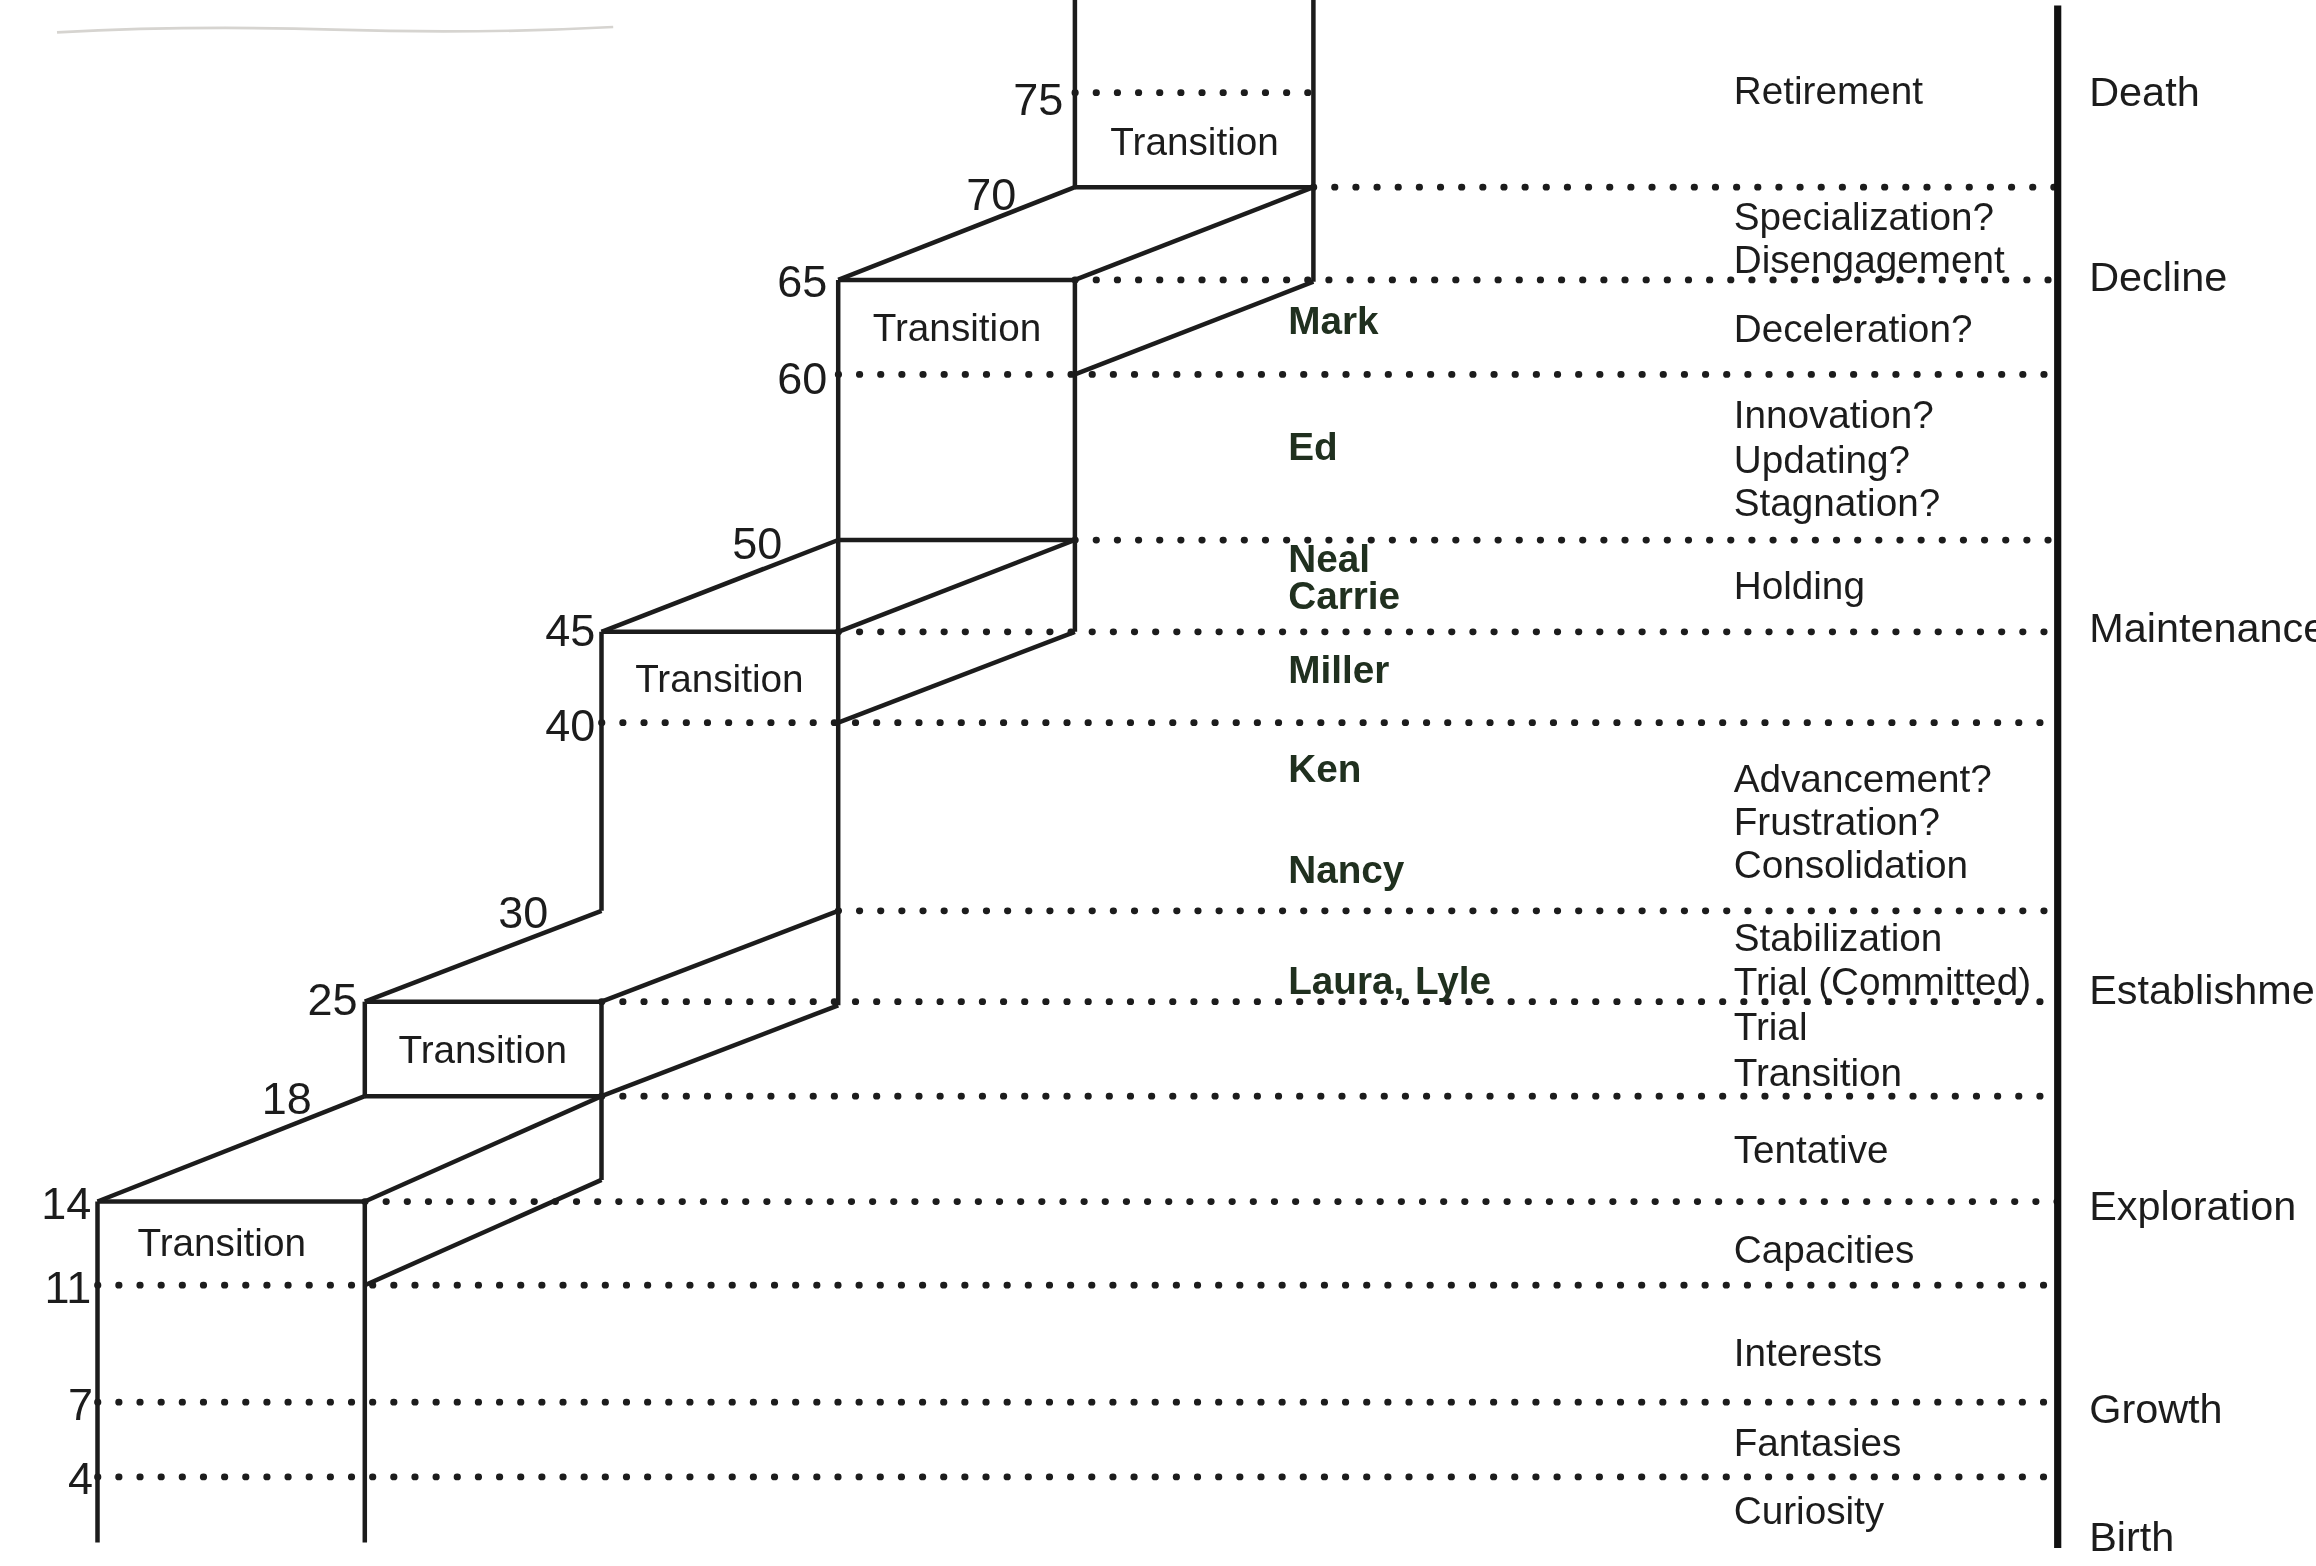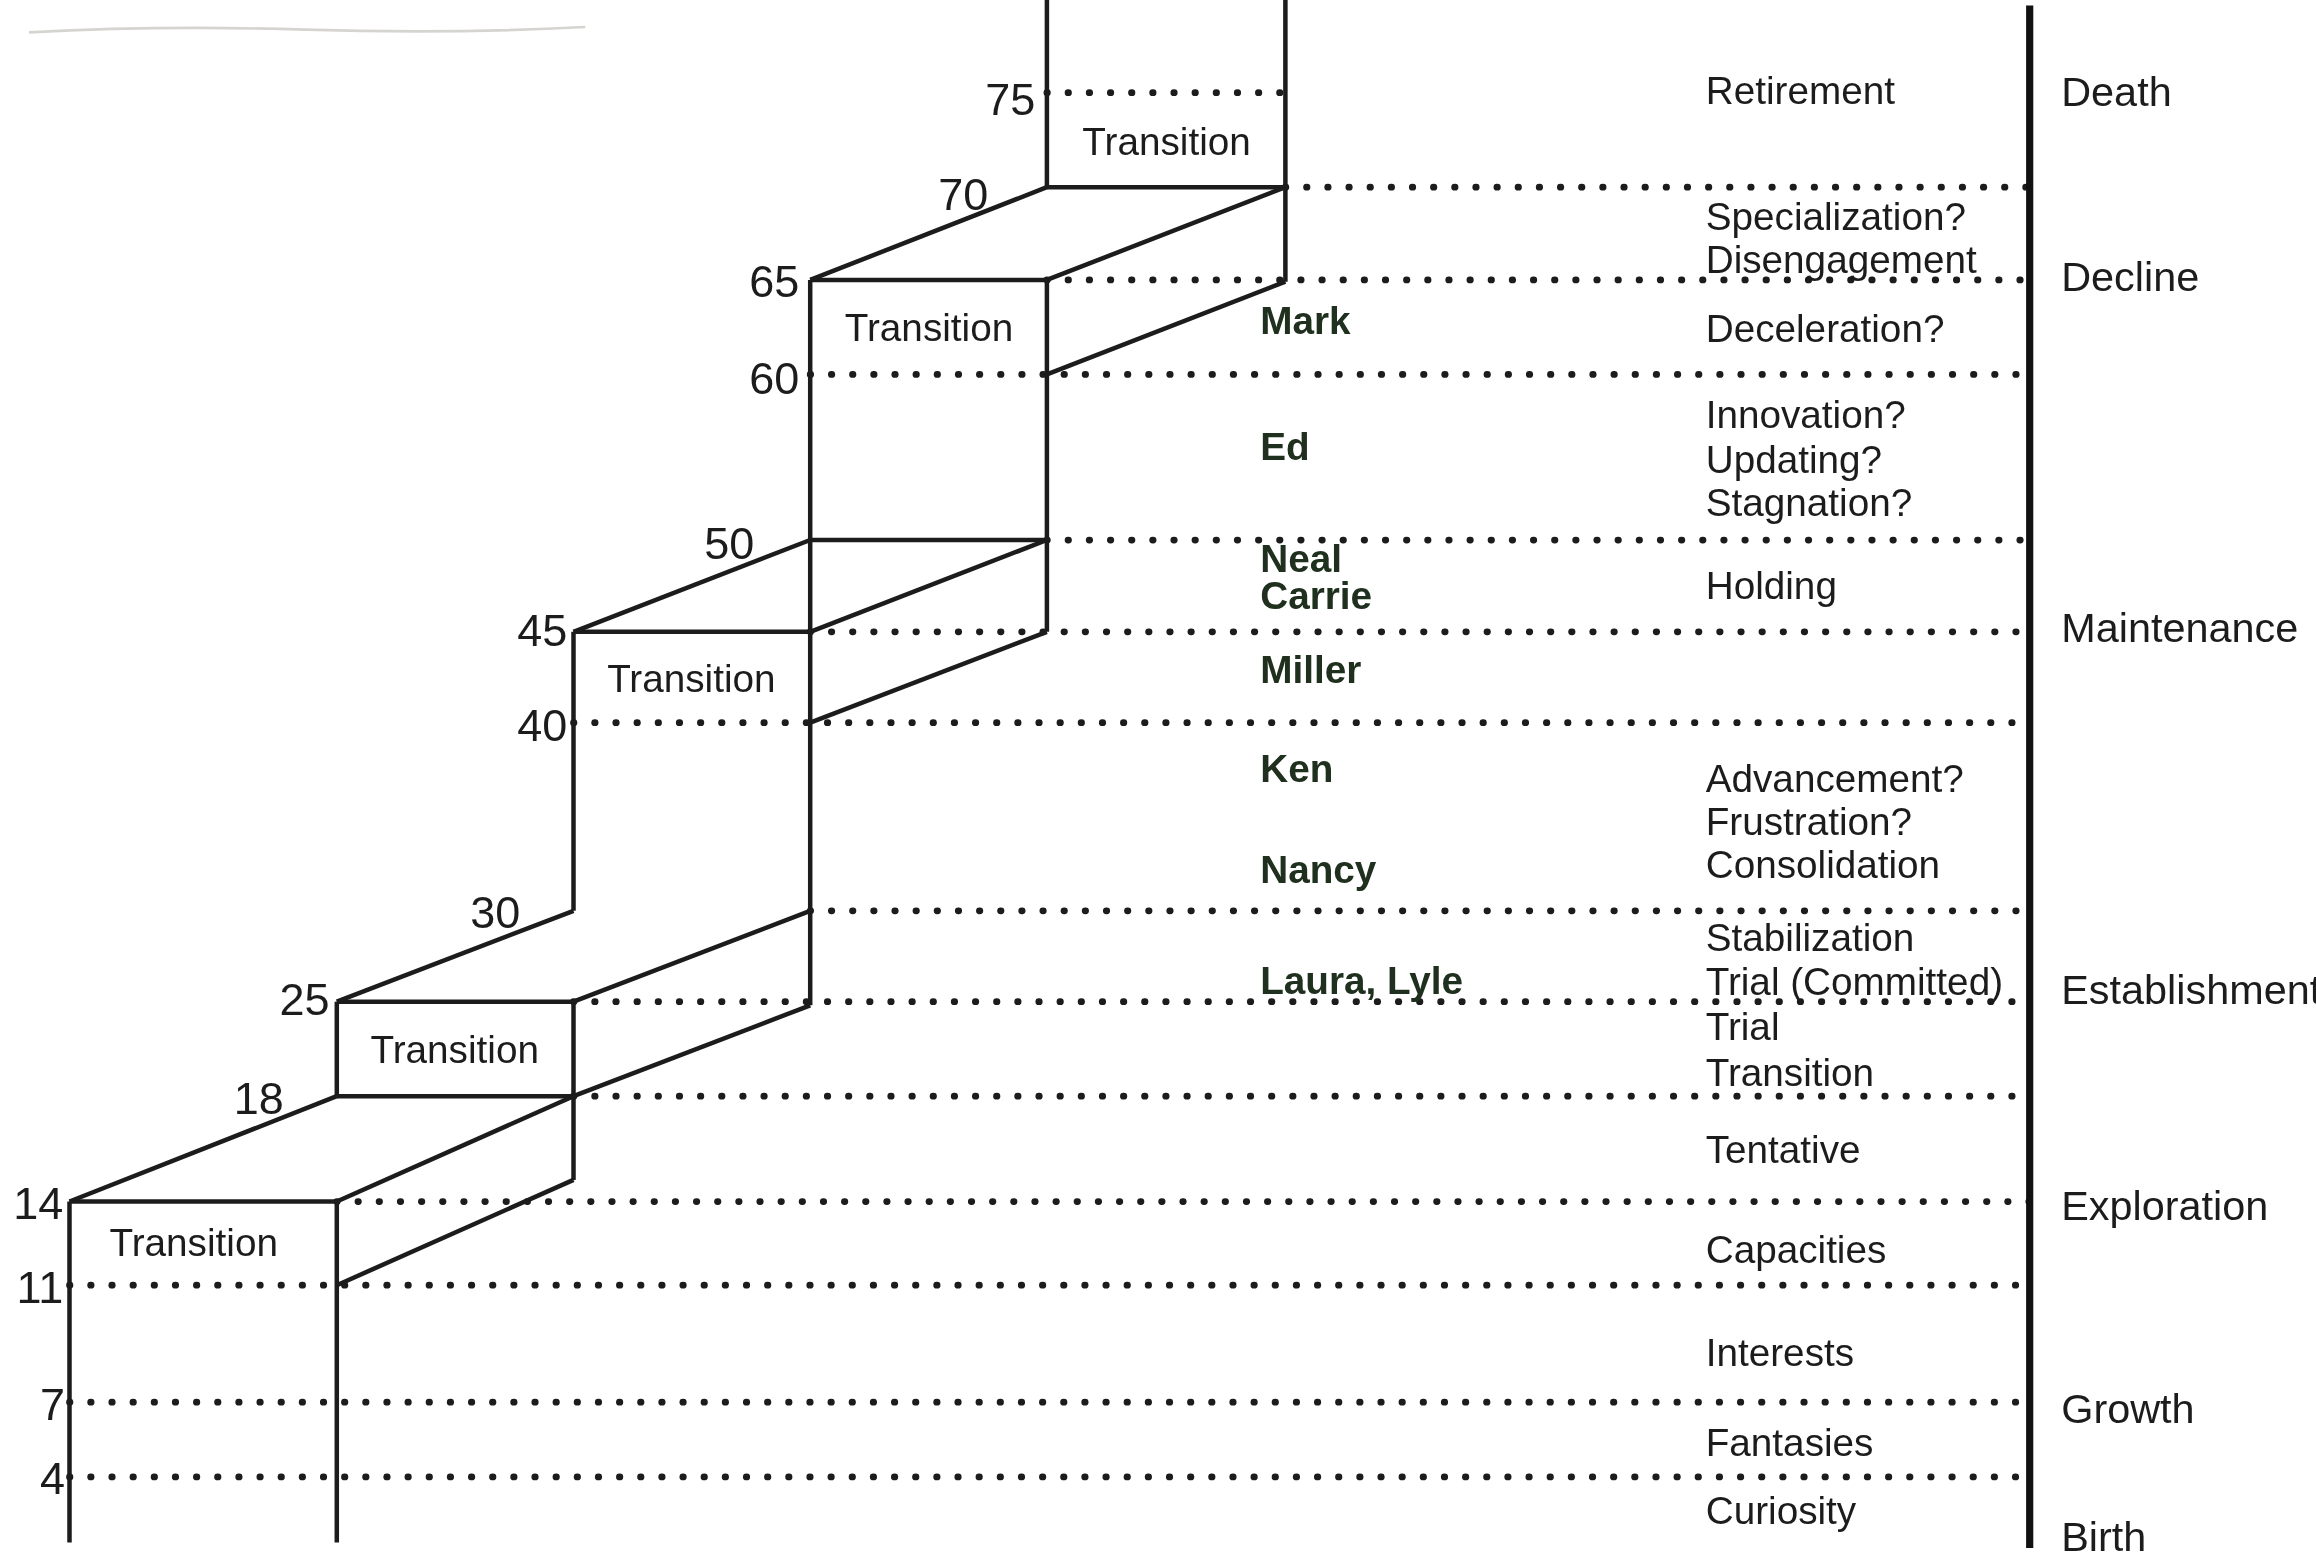--- a/index.html
+++ b/index.html
@@ -1,16 +1,16 @@
 <!DOCTYPE html>
 <html style="font-size:14.4px"><head>
 <meta charset="utf-8">
 <style>
   html, body { margin: 0; padding: 0; background: #ffffff; }
-  .page { width: 1876px; height: 1566px; position: relative; background: #ffffff; }
+  .page { width: 1876px; height: 1566px; position: relative; background: #ffffff; padding-left: 28px; }
   svg { display: block; }
   text {
     font-family: "Liberation Sans", "DejaVu Sans", sans-serif;
     fill: #1c1c1c;
   }
   .ln   { stroke: #1c1c1c; stroke-width: 5; fill: none; }
   .dot  { stroke: #1c1c1c; stroke-width: 7.5; fill: none;
           stroke-dasharray: 0.5 23; stroke-linecap: round; }
   .divider { stroke: #111111; stroke-width: 8; fill: none; }
   .artifact { stroke: #d6d4d0; stroke-width: 3; fill: none; }

